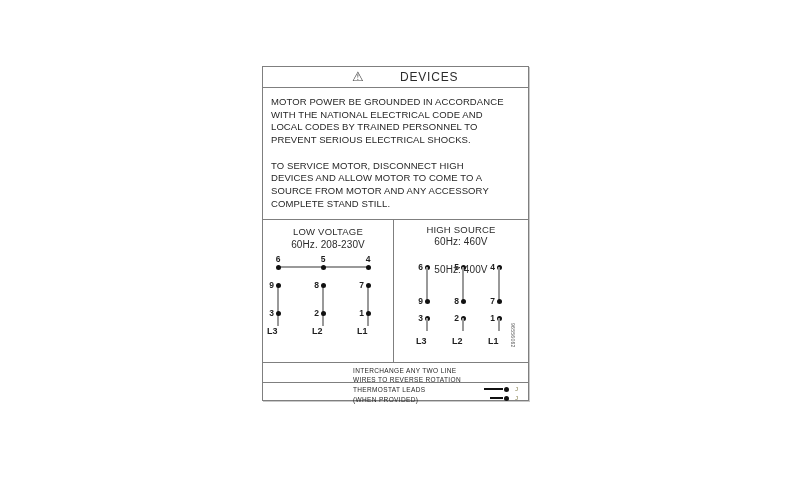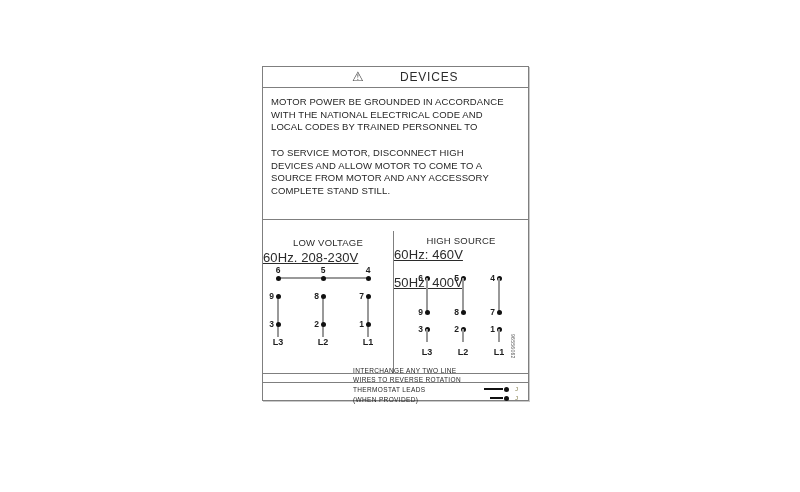--- a/index.html
+++ b/index.html
@@ -18,35 +18,35 @@
                color:#2b2b2b; }
 
   
   .sec-body { position:absolute; left:0; top:21px; width:100%; height:132px;
               border-bottom:1px solid #7f7f7f; padding:8px 6px 0 8px; }
   .para { font-size:9.5px; line-height:12.7px; color:#262626; letter-spacing:0.1px; }
   .para + .para { margin-top:12.7px; }
 
   
   .sec-diagrams { position:absolute; left:0; top:153px; width:100%; height:143px;
-                  border-bottom:1px solid #7f7f7f;margin-top:11px; }
+                  border-bottom:1px solid #7f7f7f; }
   .panel { position:absolute; top:0; height:142px; }
   .panel-low  { left:0; width:131px; border-right:1px solid #7f7f7f; }
   .panel-high { left:131px; width:134px; }
   .ptitle { position:absolute; width:100%; text-align:center; font-size:9.5px;
             color:#2b2b2b; letter-spacing:0.2px; }
-  .psub   { position:absolute; width:100%; text-align:left; font-size:13px;
-            color:#2b2b2b; letter-spacing:0.1px;text-decoration:underline; }
+  .psub   { position:absolute; width:100%; text-align:center; font-size:10px;
+            color:#2b2b2b; letter-spacing:0.1px; }
 
   .dot  { position:absolute; width:5px; height:5px; border-radius:50%; background:#111; }
   .wire { position:absolute; background:#999; }
   .tnum { position:absolute; font-size:8.5px; font-weight:700; color:#1e1e1e; }
   .tnum.above { width:12px; text-align:center; }
   .tnum.side  { width:11px; text-align:right; }
-  .lnum { position:absolute; width:22px; text-align:center; font-size:9px;
+  .lnum { position:absolute; width:22px; text-align:left; font-size:9px;
           font-weight:700; color:#1e1e1e; }
   .partnum { position:absolute; left:116px; top:103px; height:32px; writing-mode:vertical-rl;
              font-size:5px; color:#5a5a5a; letter-spacing:0.3px; }
 
   
   .sec-interchange { position:absolute; left:0; top:296px; width:100%; height:20px;
                      border-bottom:1px solid #7f7f7f; padding:2.5px 0 0 90px; }
   .sec-thermostat  { position:absolute; left:0; top:316px; width:100%; height:18px;
                      padding:2px 0 0 90px; }
   .tiny { font-size:6.5px; line-height:9.5px; color:#262626; letter-spacing:0.35px; }
@@ -64,20 +64,21 @@
     <div class="sec-header">
       <span class="tri">⚠</span>
       <span class="hdr-title">DEVICES</span>
     </div>
 
     <div class="sec-body">
       <div class="para">
         <div>MOTOR POWER BE GROUNDED IN ACCORDANCE</div>
         <div>WITH THE NATIONAL ELECTRICAL CODE AND</div>
         <div>LOCAL CODES BY TRAINED PERSONNEL TO</div>
+        <div>PREVENT SERIOUS ELECTRICAL SHOCKS.</div>
       </div>
       <div class="para">
         <div>TO SERVICE MOTOR, DISCONNECT HIGH</div>
         <div>DEVICES AND ALLOW MOTOR TO COME TO A</div>
         <div>SOURCE FROM MOTOR AND ANY ACCESSORY</div>
         <div>COMPLETE STAND STILL.</div>
       </div>
     </div>
 
     <div class="sec-diagrams">

